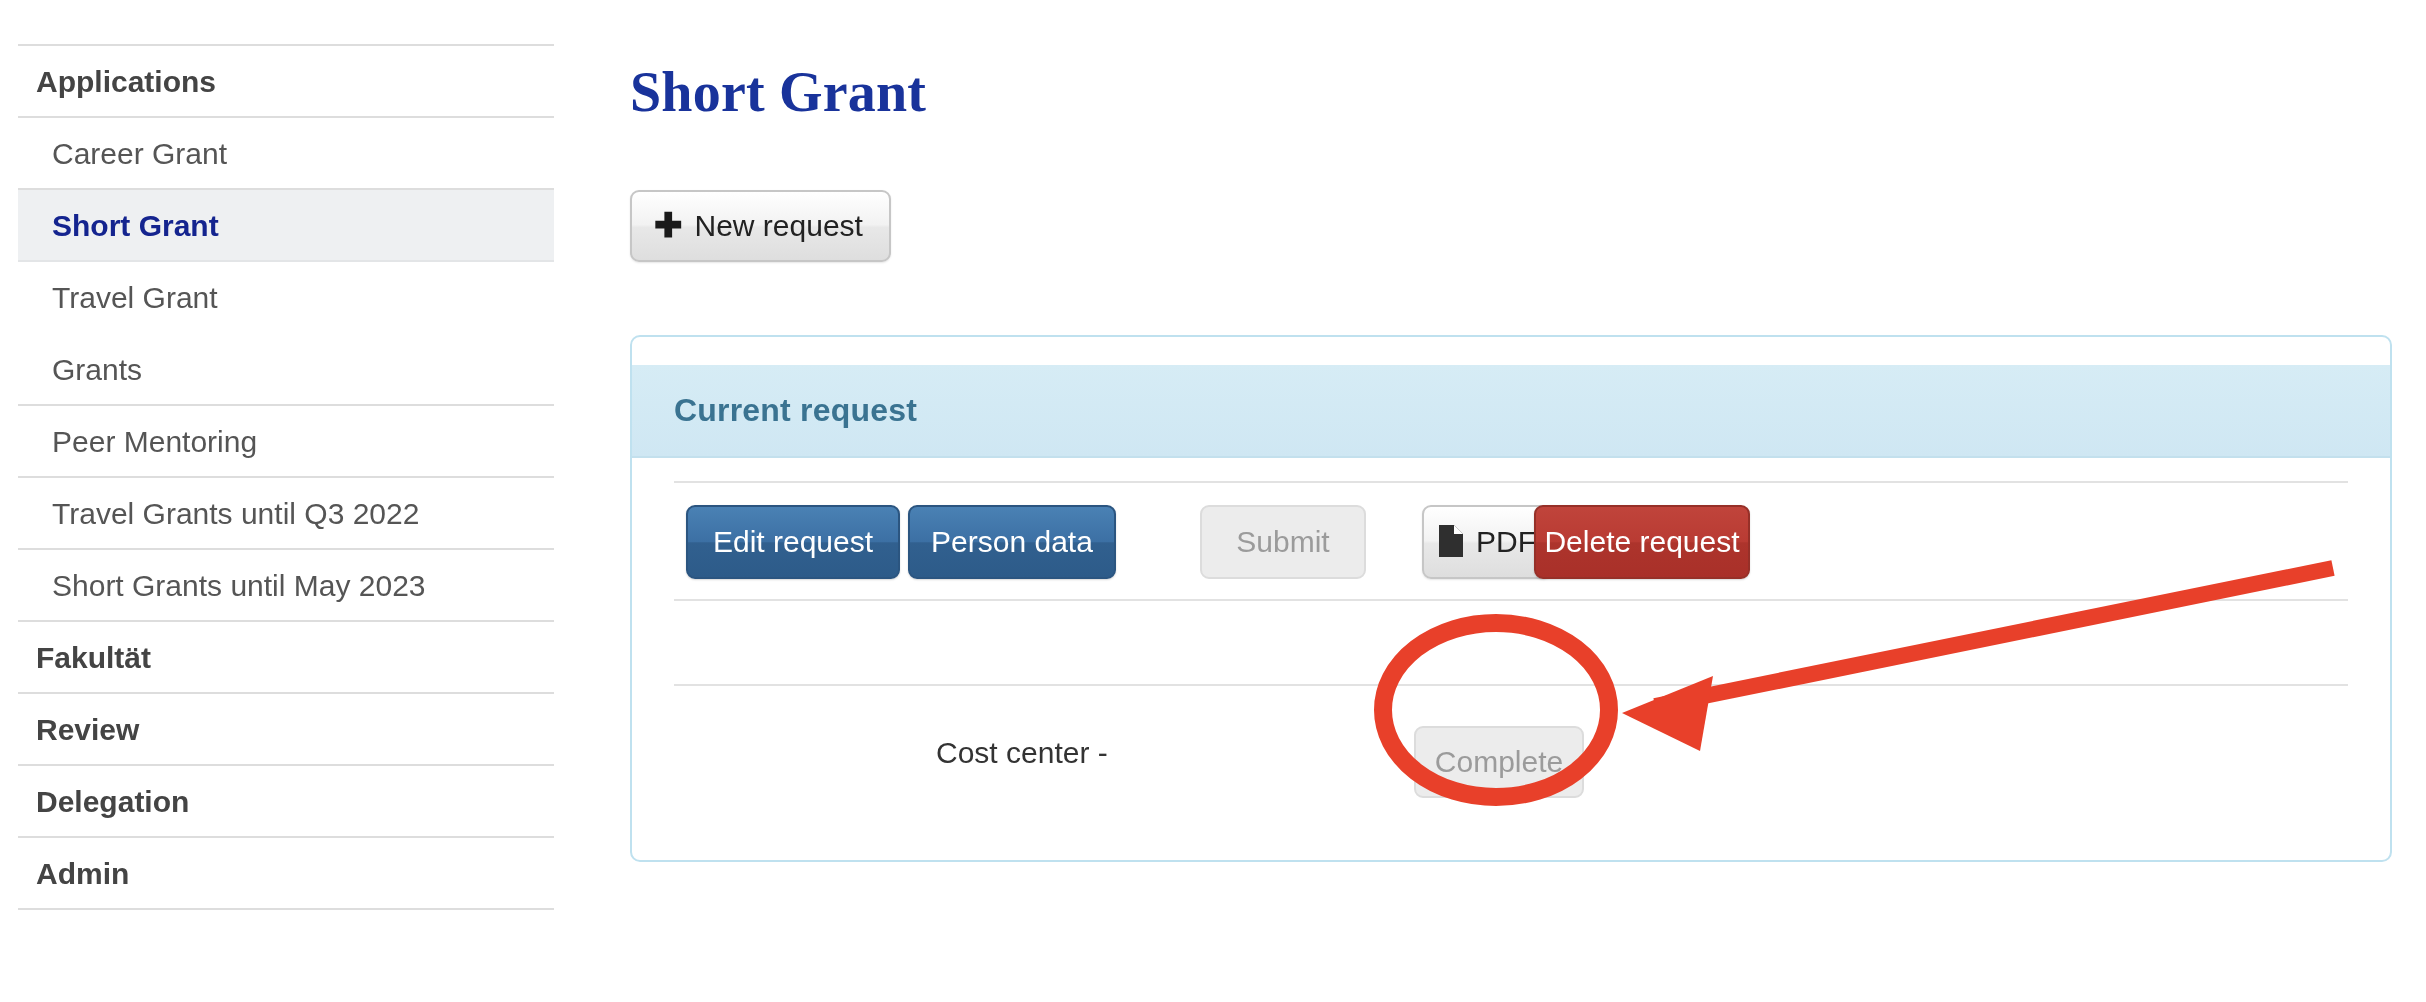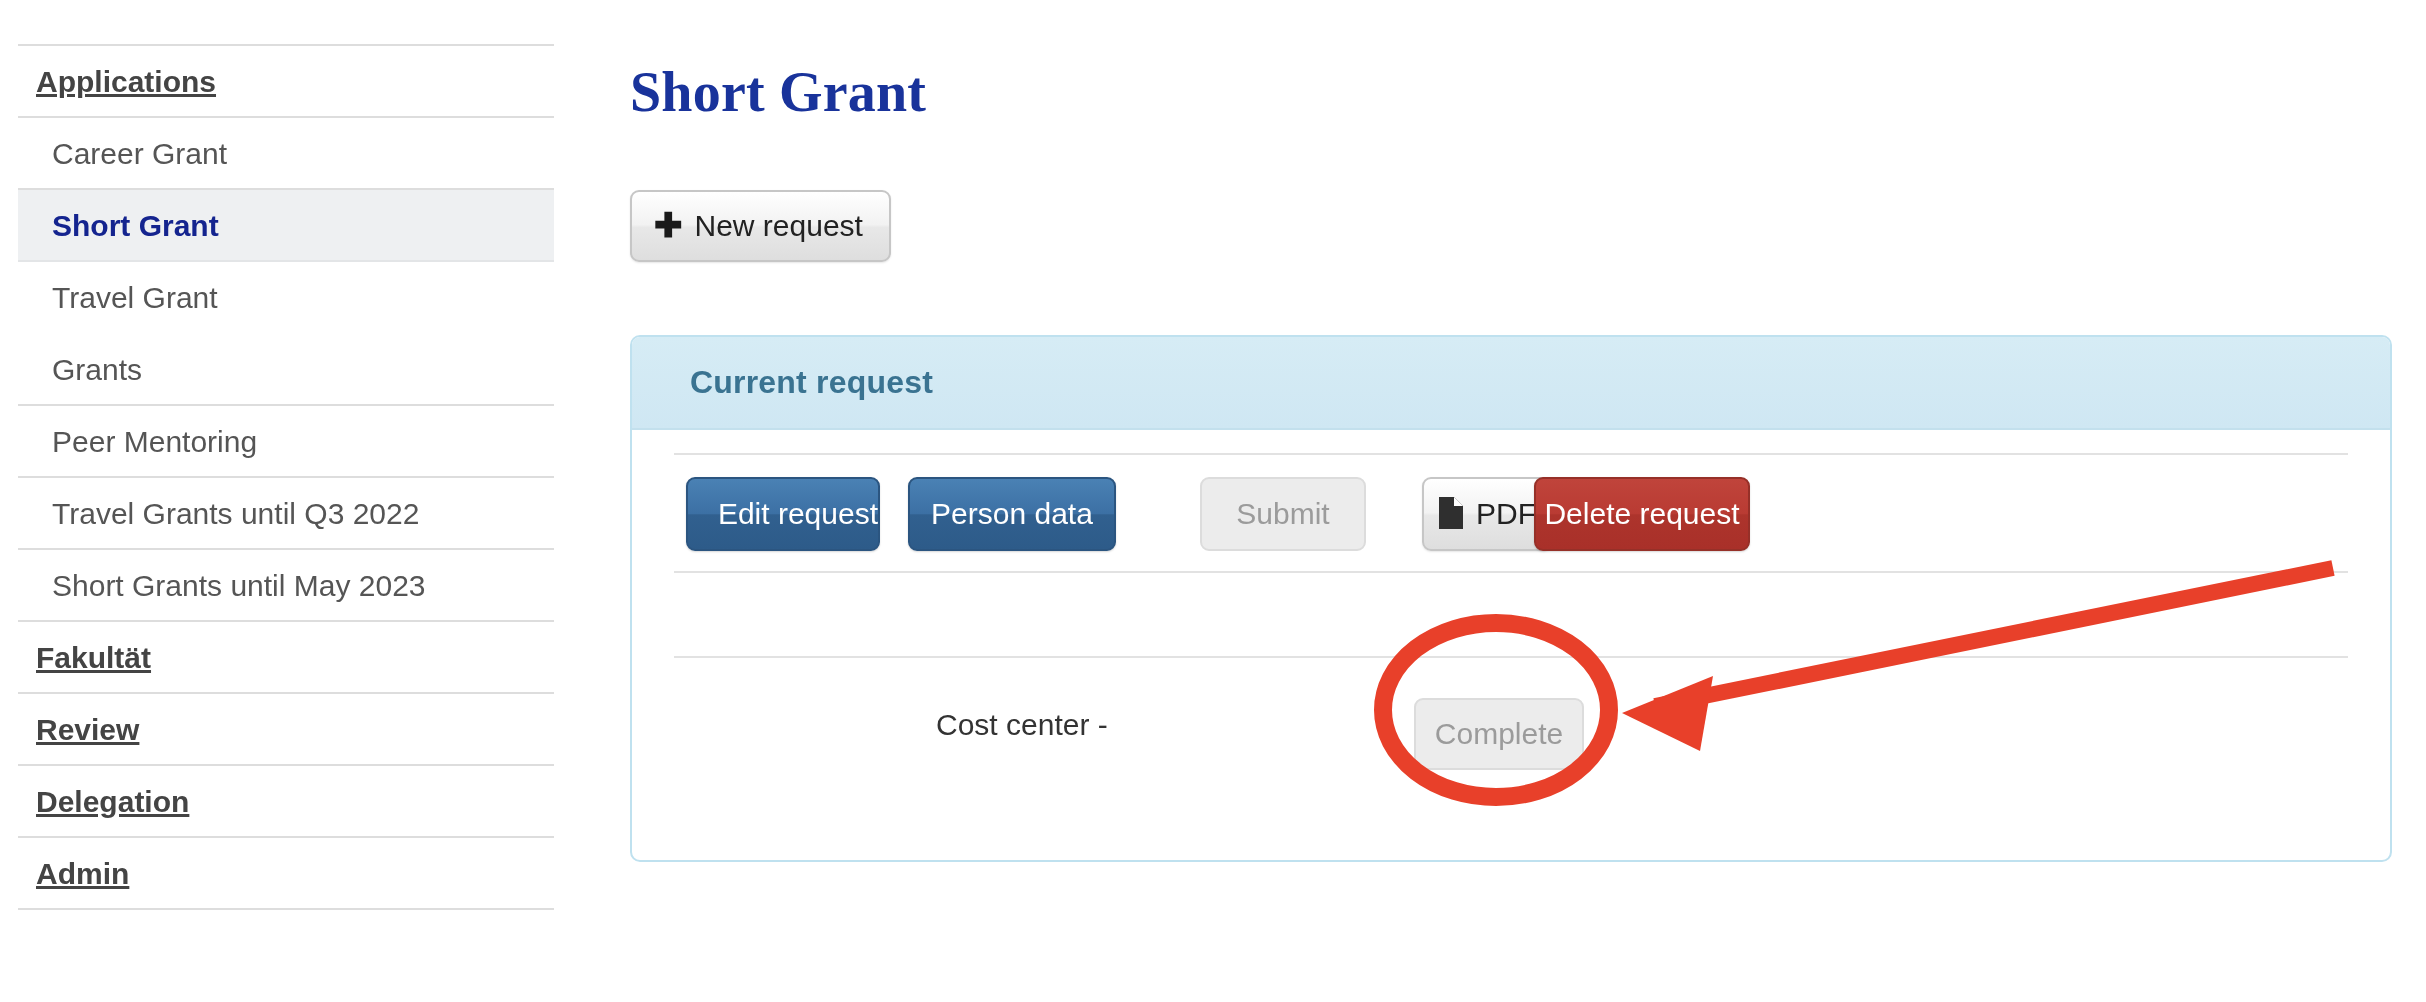--- a/index.html
+++ b/index.html
@@ -39,21 +39,20 @@
     box-sizing: border-box;
     font-size: 30px;
     color: #555555;
     white-space: nowrap;
     padding-left: 18px;
   }
   .nav-item.header {
     font-weight: bold;
     color: #444444;
     padding-left: 18px;
-    text-decoration: underline;
   }
   .nav-item.child {
     padding-left: 34px;
   }
   .nav-item.active {
     background: #eef0f2;
     color: #14248f;
     font-weight: bold;
     border-bottom-color: #e3e5e7;
   }
@@ -151,22 +150,23 @@
     border-radius: 10px;
     background: #ffffff;
     overflow: hidden;
   }
   #panel-header {
     height: 93px;
     background: linear-gradient(to bottom, #d6ecf5 0%, #cfe7f3 100%);
     border-bottom: 2px solid #c3e0ed;
     display: flex;
     align-items: center;
-    padding-left: 58px;
-    box-sizing: border-box;
+    padding-left: 42px;
+    box-sizing: border-box;
+    margin-top: 28px;
   }
   #panel-header-title {
     font-size: 32px;
     font-weight: bold;
     color: #3a7391;
     letter-spacing: 0.2px;
   }
   #panel-body {
     position: relative;
     padding: 0 42px;
@@ -192,21 +192,21 @@
     left: 0;
     top: 22px;
     width: 100%;
     height: 74px;
   }
   .action-bar .btn {
     position: absolute;
     height: 74px;
     top: 0;
   }
-  #edit-request-btn { left: 12px;  width: 194px; justify-content: flex-end; }
+  #edit-request-btn { left: 12px;  width: 214px; }
   #person-data-btn  { left: 234px; width: 208px; }
   #submit-btn       { left: 526px; width: 166px; }
   #pdf-btn          { left: 748px; width: 130px; text-align: center; }
   #delete-request-btn { left: 860px; width: 216px; }
 
   .pdf-icon {
     display: inline-block;
     width: 26px;
     height: 34px;
     margin-right: 12px;

